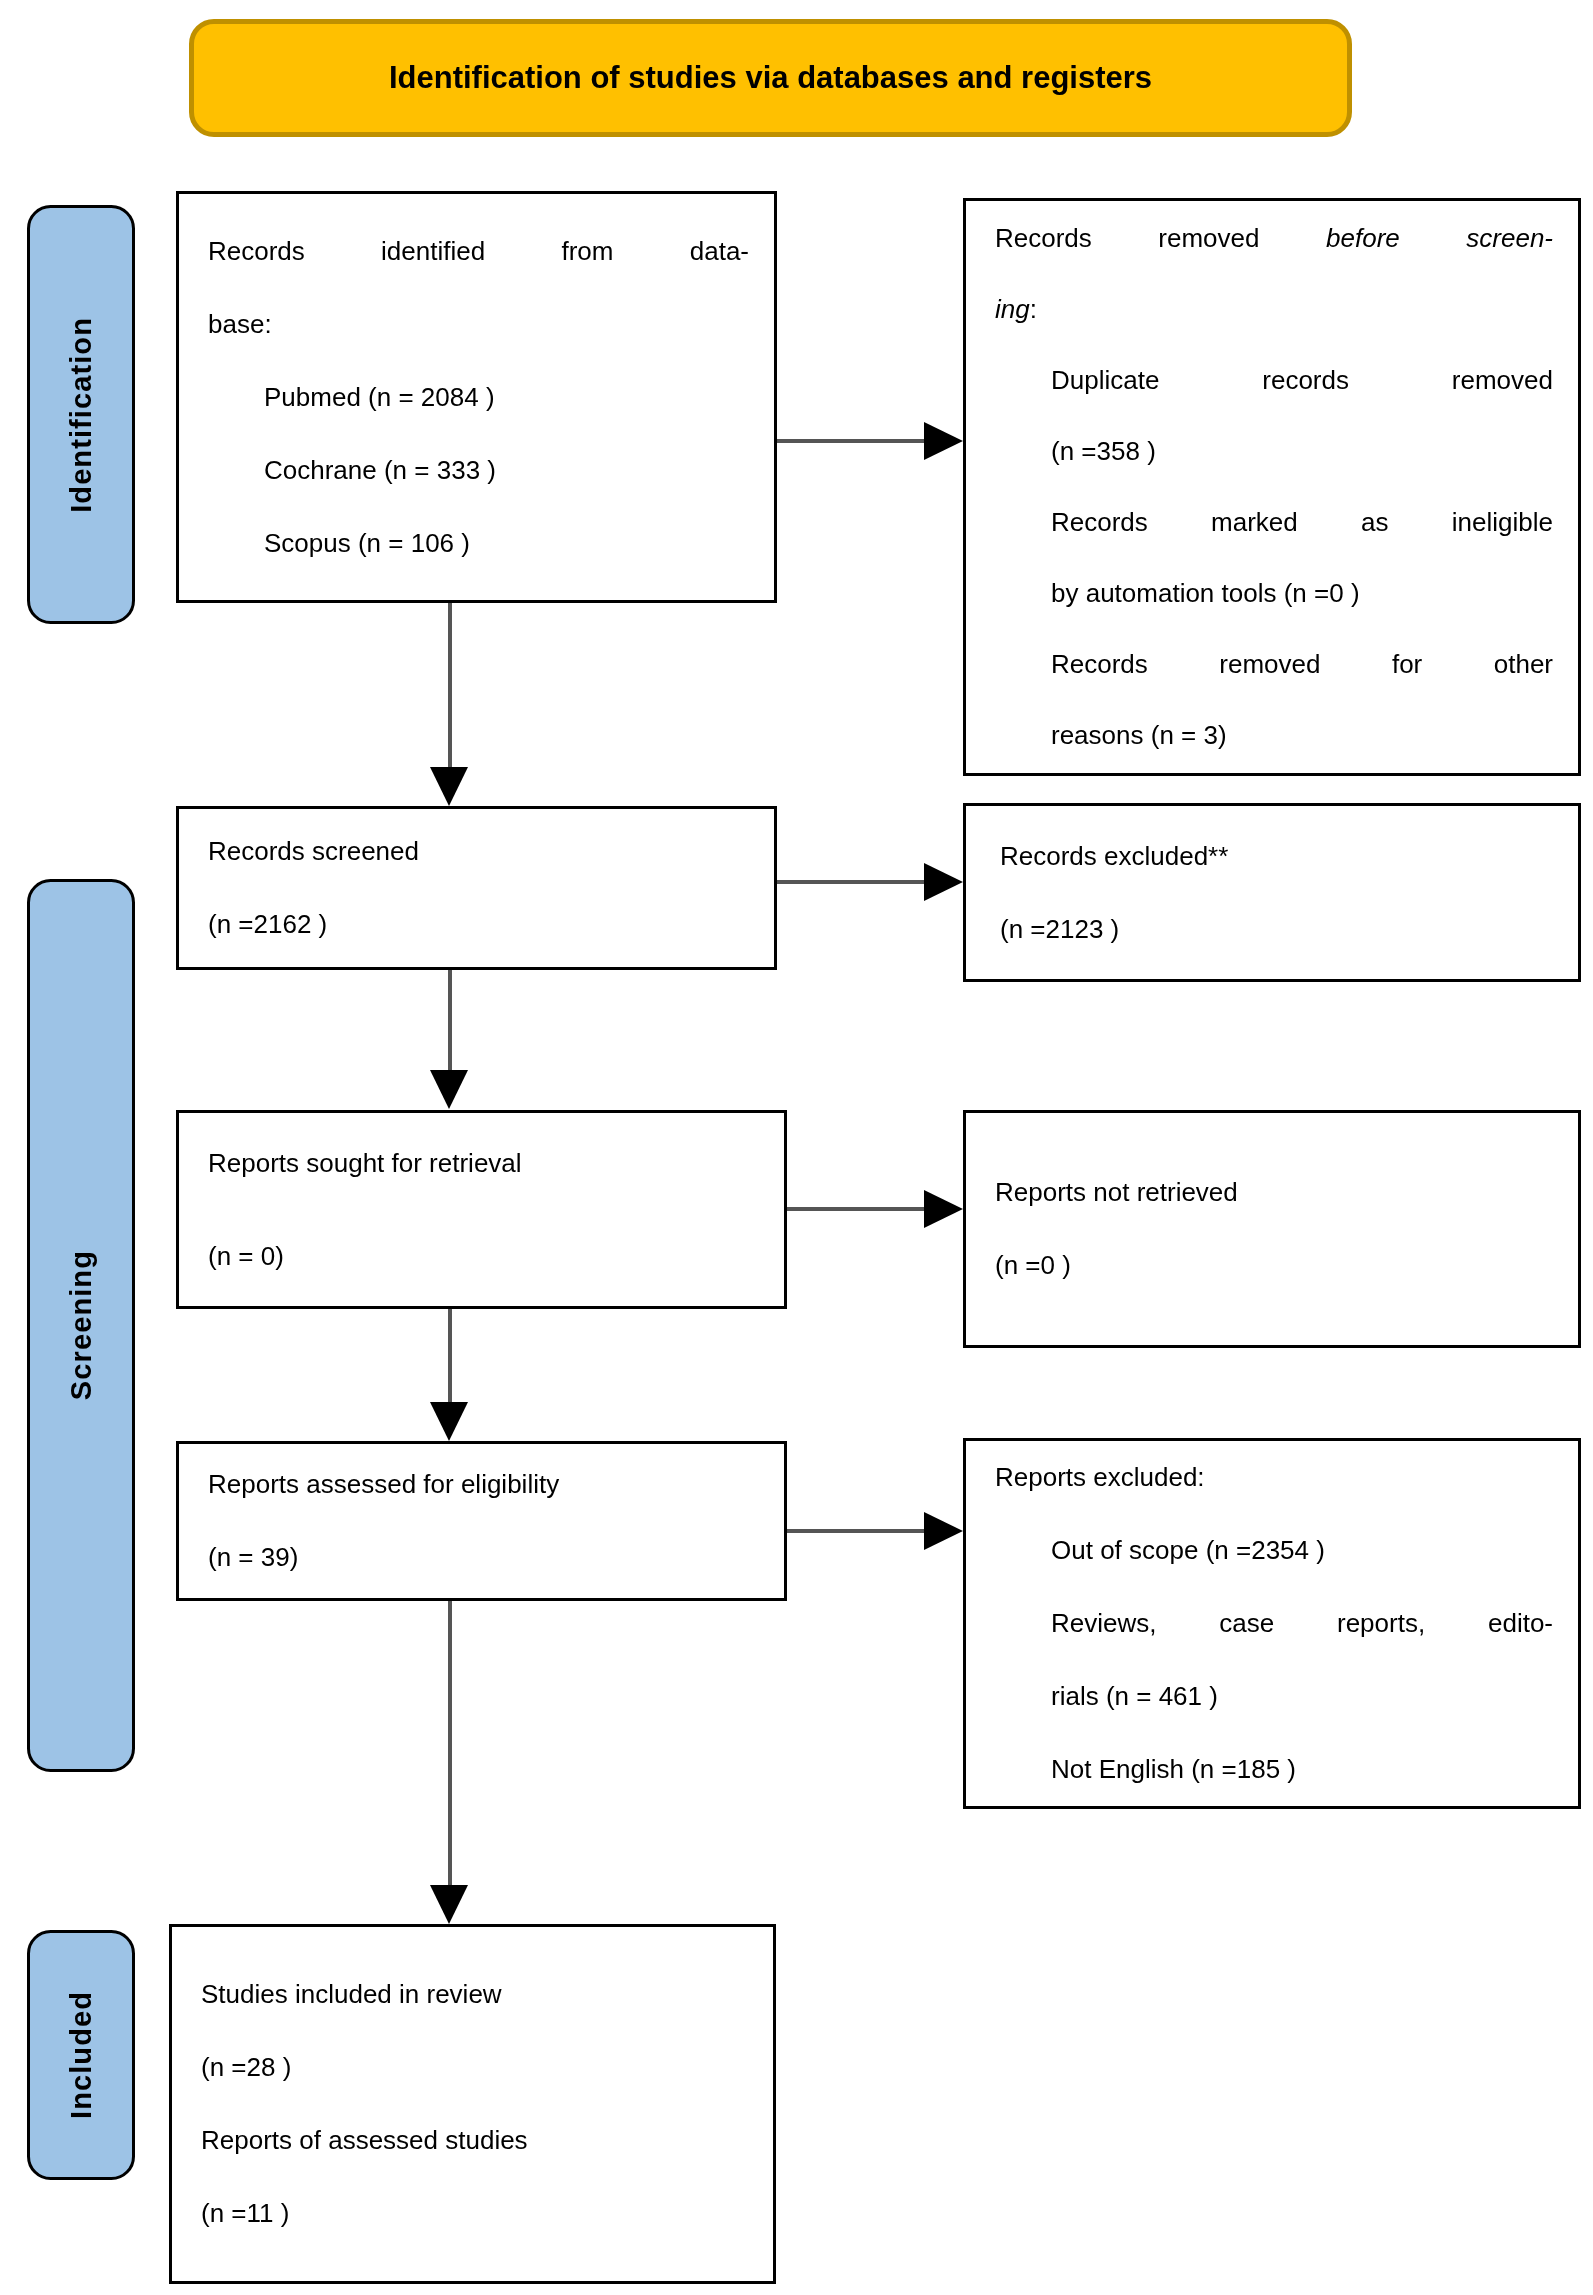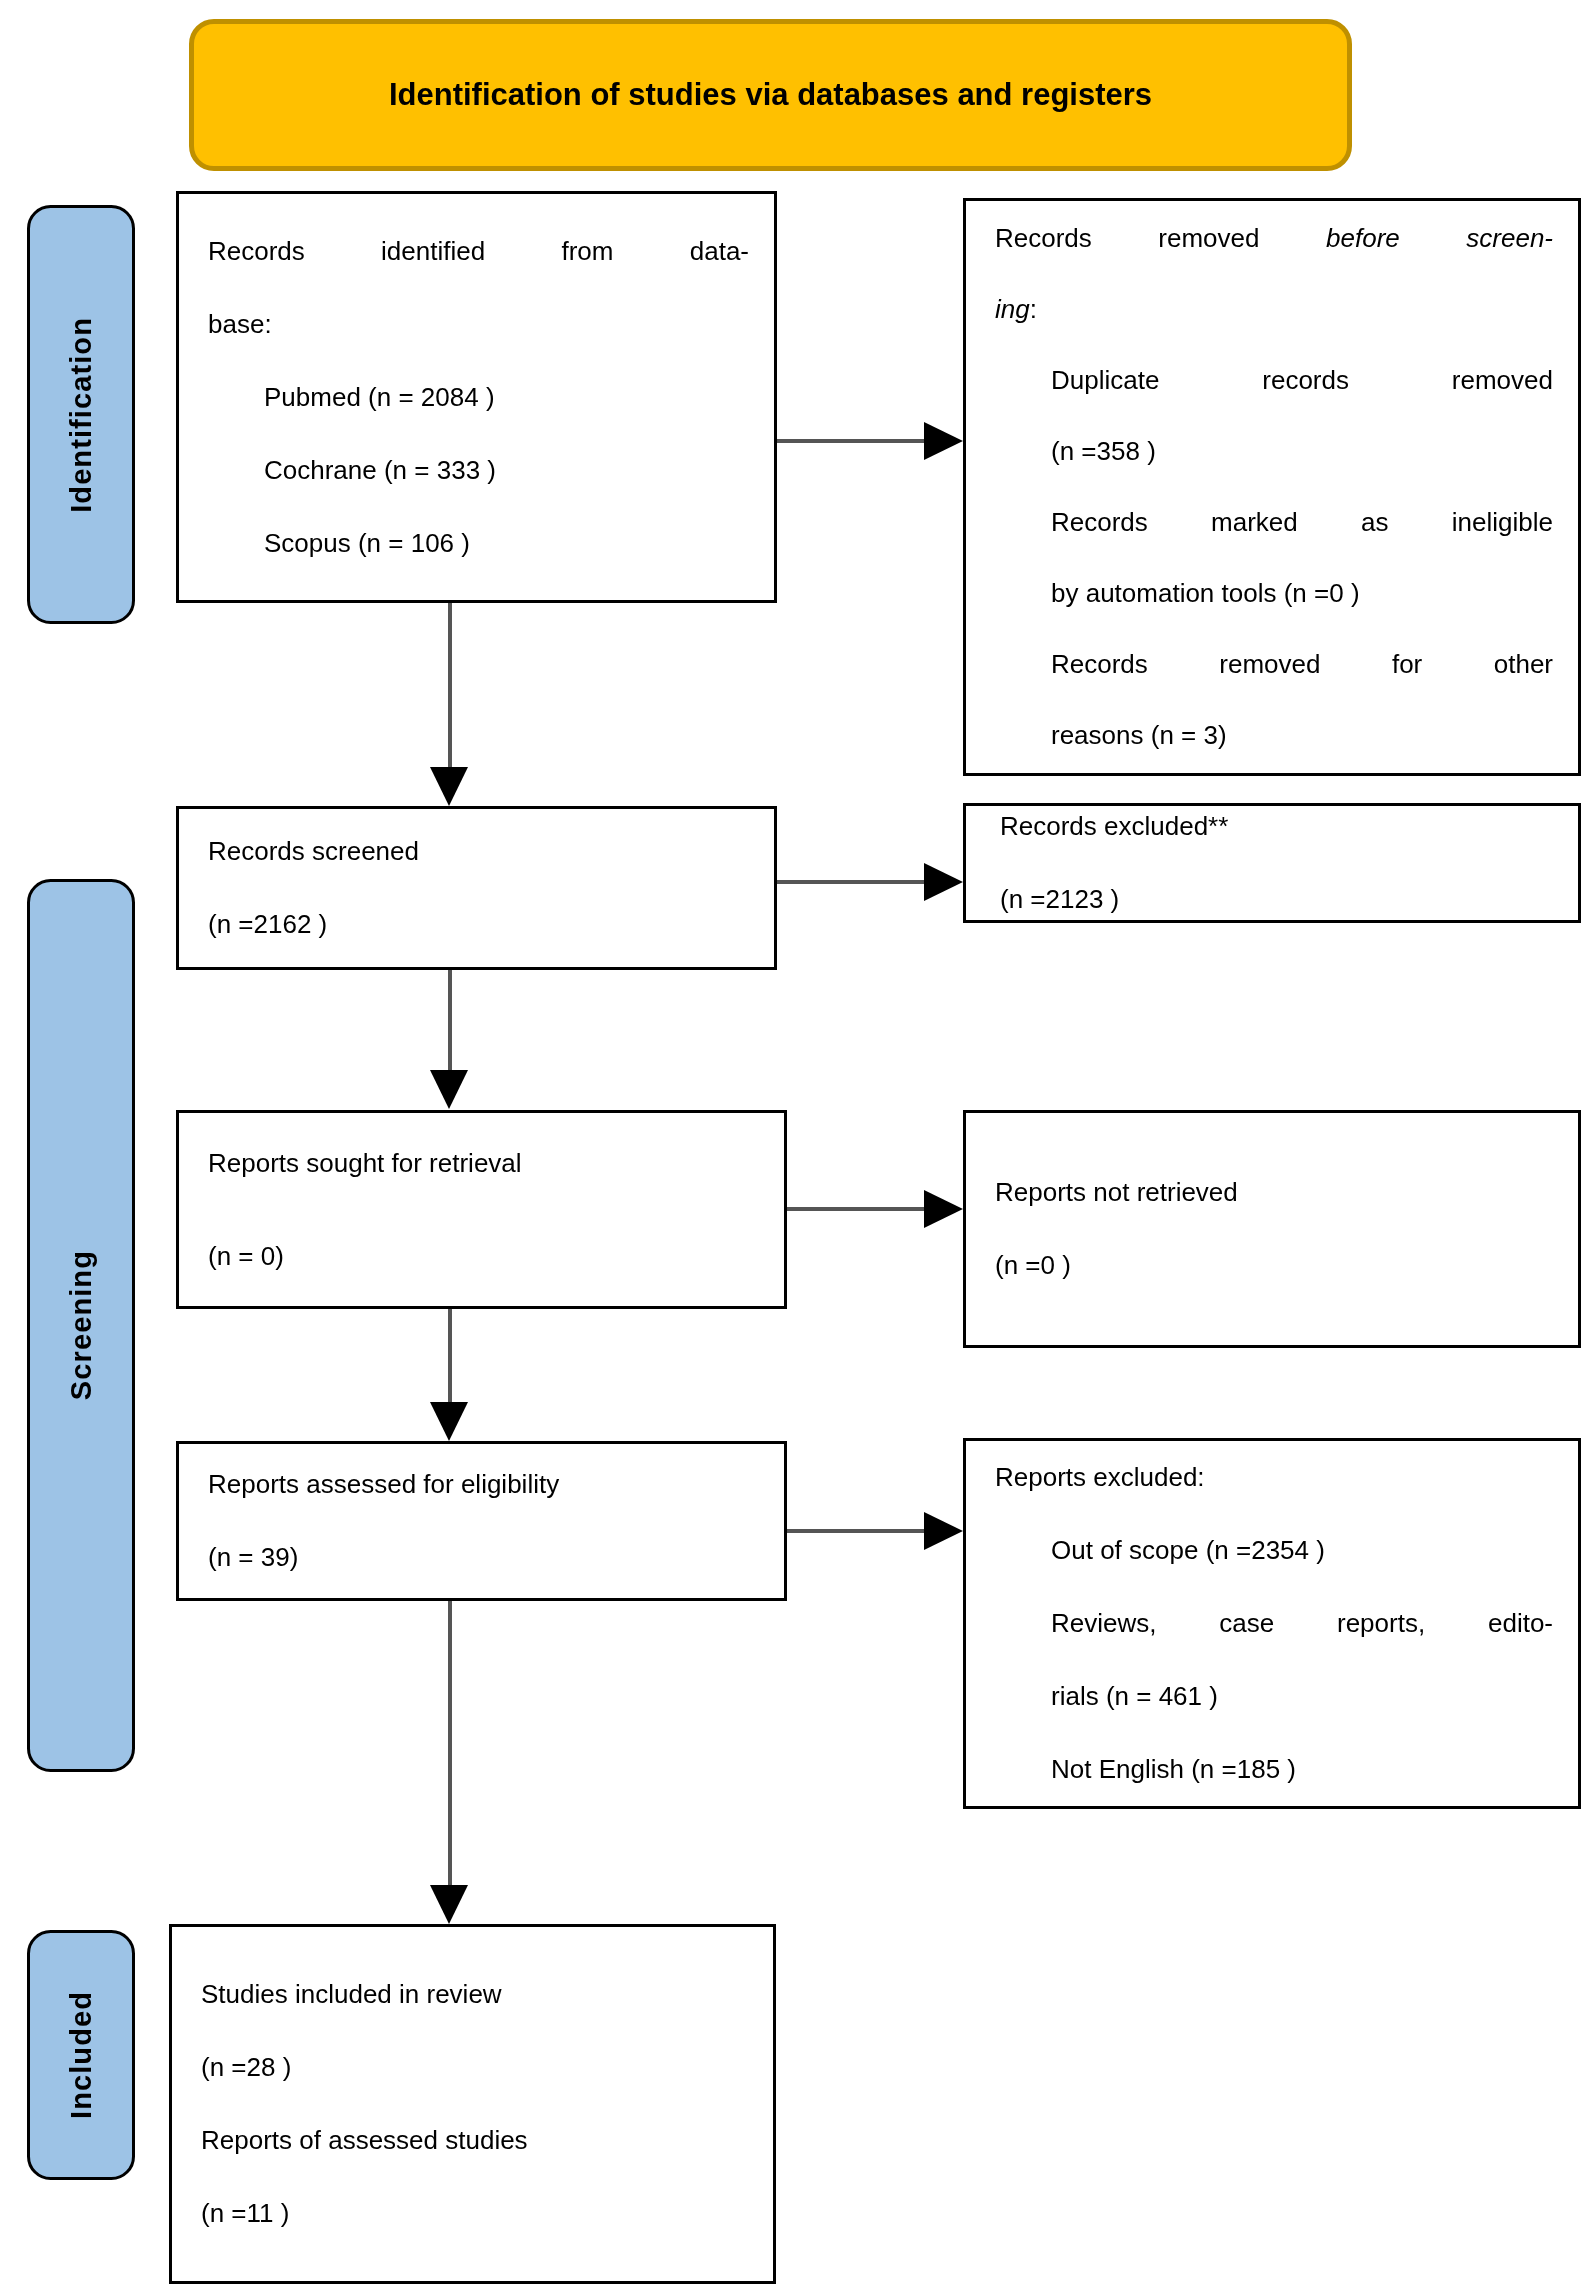--- a/index.html
+++ b/index.html
@@ -1,20 +1,20 @@
 <!DOCTYPE html>
 <html style="font-size:9px"><head>
 <meta charset="utf-8">
 <style>
   html,body{margin:0;padding:0;background:#ffffff;}
   .canvas{position:relative;width:1594px;height:2295px;background:#ffffff;
           font-family:"Liberation Sans",sans-serif;color:#000;overflow:hidden;}
 
   
-  .banner{position:absolute;left:189px;top:19px;width:1163px;height:152px;
+  .banner{position:absolute;left:189px;top:19px;width:1163px;height:118px;
           background:#FFC000;border:5px solid #BF9000;border-radius:25px;
           display:flex;align-items:center;justify-content:center;
           font-weight:bold;font-size:31px;box-sizing:border-box;}
 
   
   .stage{position:absolute;left:27px;width:108px;background:#9DC3E6;
          border:3.9px solid #000;border-radius:23.6px;display:flex;
          align-items:center;justify-content:center;box-sizing:border-box;}
   .stage span{writing-mode:vertical-rl;transform:rotate(180deg);
               font-weight:bold;font-size:29px;white-space:nowrap;letter-spacing:1.1px;}
@@ -22,21 +22,21 @@
   #stage-screening{top:879px;height:893px;}
   #stage-included{top:1930px;height:250px;}
 
   
   .wbox{position:absolute;background:#fff;border:3.9px solid #000;box-sizing:border-box;
         display:flex;flex-direction:column;justify-content:center;
         font-size:26px;line-height:73px;padding:3.4px 25px 3.4px 29px;}
   #box-identified{left:176px;top:191px;width:601px;height:412px;}
   #box-removed{left:963px;top:198px;width:618px;height:578px;line-height:71px;}
   #box-screened{left:176px;top:806px;width:601px;height:164px;}
-  #box-excluded{left:963px;top:803px;width:618px;height:120px;padding-left:34px;}
+  #box-excluded{left:963px;top:803px;width:618px;height:179px;padding-left:34px;}
   #box-sought{left:176px;top:1110px;width:611px;height:199px;gap:20px;}
   #box-notretrieved{left:963px;top:1110px;width:618px;height:238px;}
   #box-assessed{left:176px;top:1441px;width:611px;height:160px;}
   #box-reports-excluded{left:963px;top:1438px;width:618px;height:371px;}
   #box-included{left:169px;top:1924px;width:607px;height:360px;}
 
   .line{}
   .line.indent{padding-left:56px;}
   .line.just{text-align:justify;text-align-last:justify;}
   .it{font-style:italic;}

